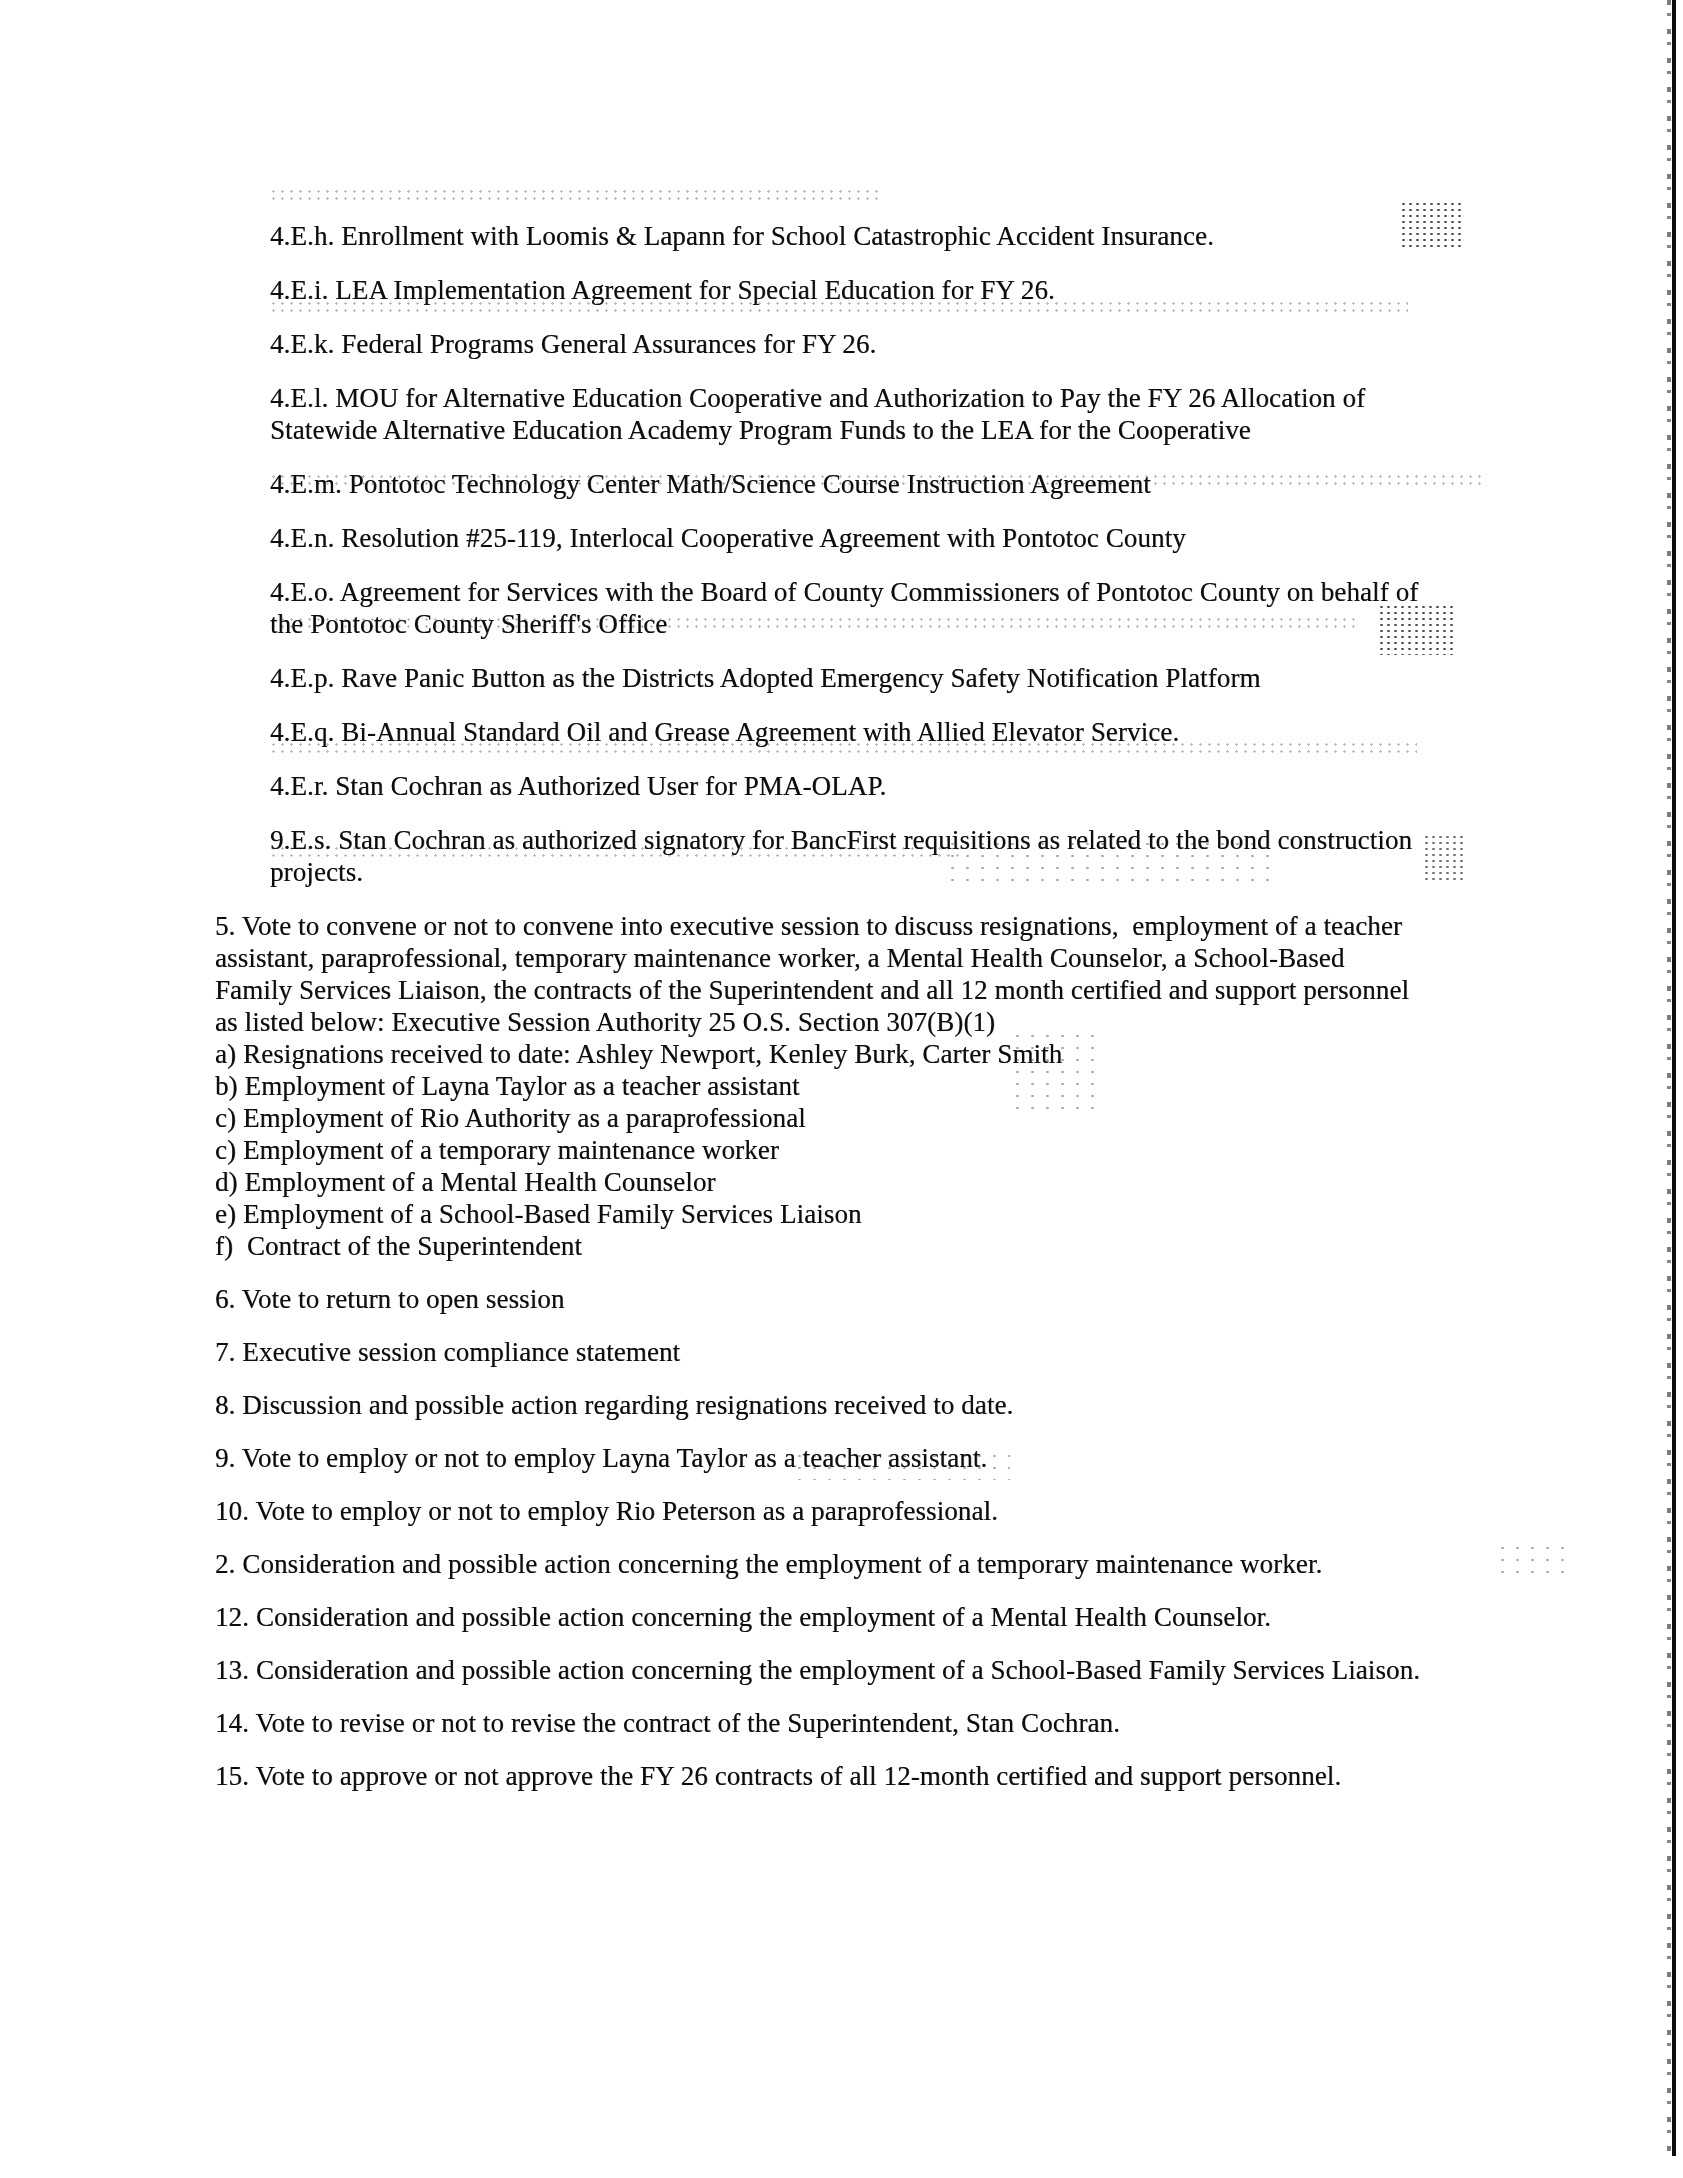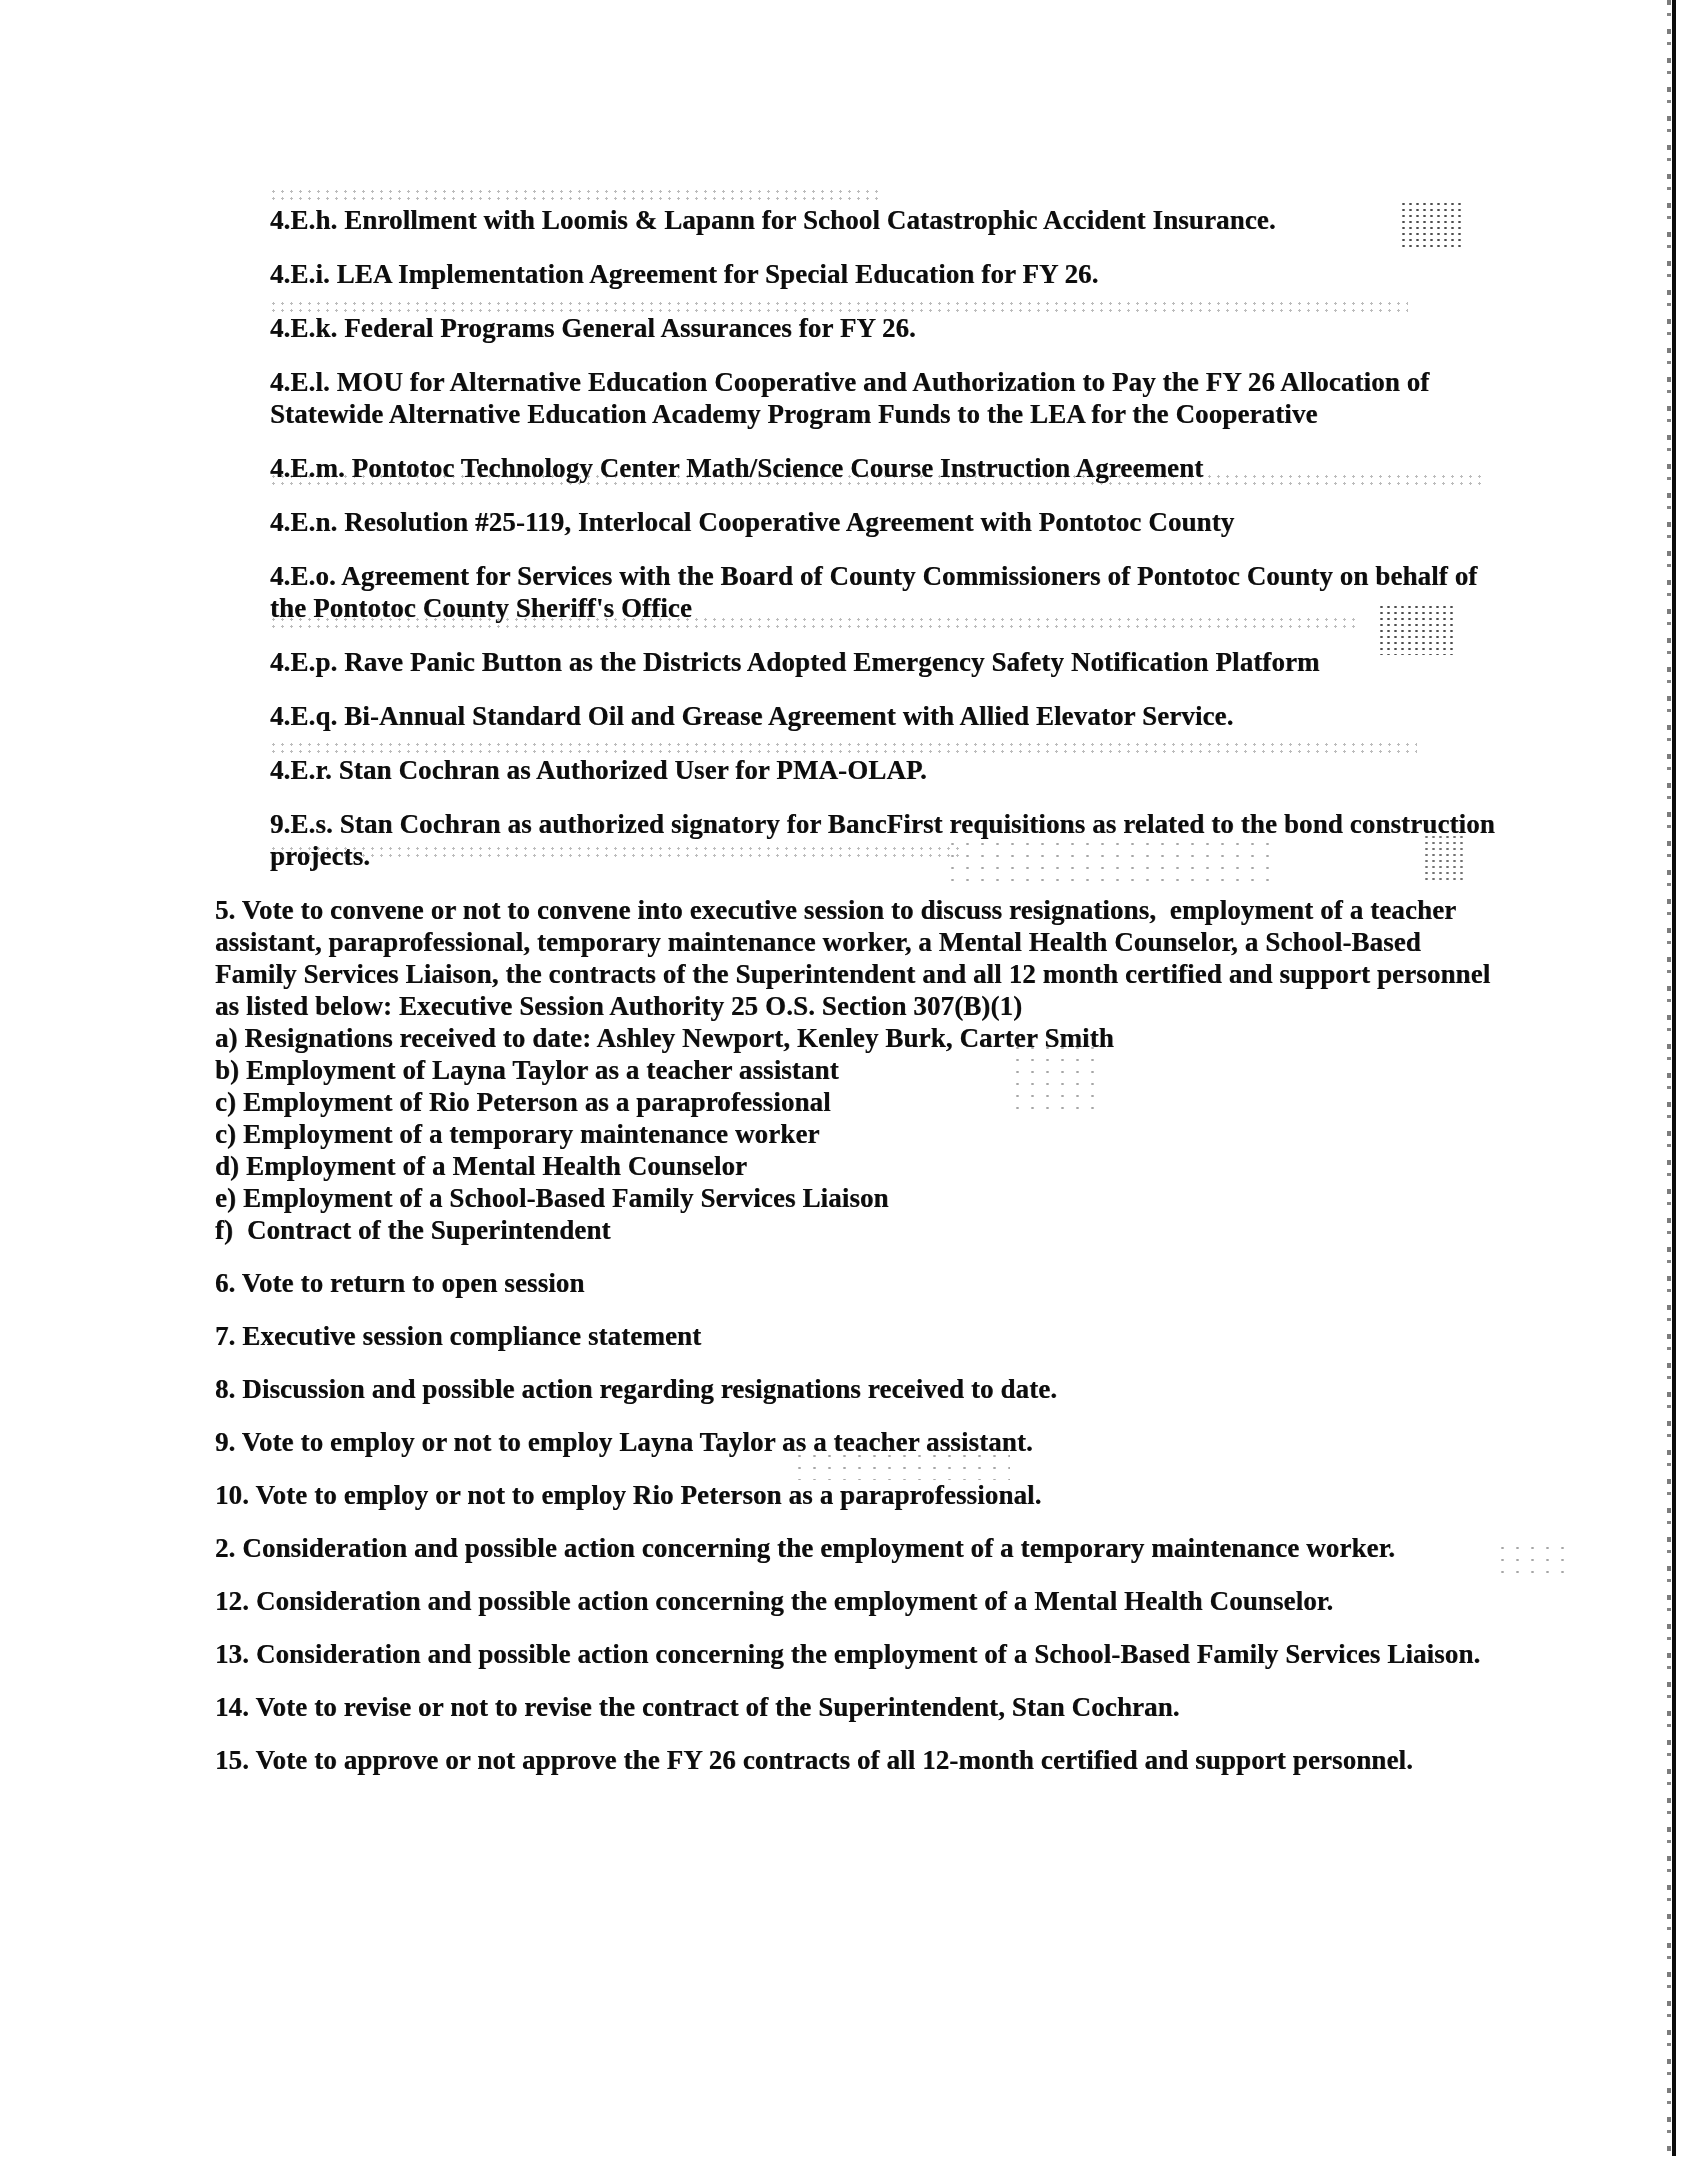--- a/index.html
+++ b/index.html
@@ -11,21 +11,21 @@
     overflow:hidden;
     font-family:"Liberation Serif","DejaVu Serif",serif;
     color:#0d0d0d;
   }
   .content{
     position:absolute;
     left:215px;
     top:204px;
     width:1327px;
   }
-  .para{margin:0 0 21px 0;font-weight:bold;}
+  .para{margin:16px 0 21px 0;}
   .para.sub{margin-left:55px;margin-bottom:22px;}
   .line{
     white-space:pre;
     font-size:27px;
     line-height:32px;
     text-shadow:0.4px 0.4px 0.6px rgba(20,20,20,0.55);
     letter-spacing:0.1px;
   }
   
   .scan-edge{
@@ -108,21 +108,21 @@
       <div class="line">projects.</div>
     </div>
 
     <div class="para np">
       <div class="line">5. Vote to convene or not to convene into executive session to discuss resignations,  employment of a teacher</div>
       <div class="line">assistant, paraprofessional, temporary maintenance worker, a Mental Health Counselor, a School-Based</div>
       <div class="line">Family Services Liaison, the contracts of the Superintendent and all 12 month certified and support personnel</div>
       <div class="line">as listed below: Executive Session Authority 25 O.S. Section 307(B)(1)</div>
       <div class="line">a) Resignations received to date: Ashley Newport, Kenley Burk, Carter Smith</div>
       <div class="line">b) Employment of Layna Taylor as a teacher assistant</div>
-      <div class="line">c) Employment of Rio Peterson as a paraprofessional</div>
+      <div class="line">c) Employment of Rio Authority as a paraprofessional</div>
       <div class="line">c) Employment of a temporary maintenance worker</div>
       <div class="line">d) Employment of a Mental Health Counselor</div>
       <div class="line">e) Employment of a School-Based Family Services Liaison</div>
       <div class="line">f)  Contract of the Superintendent</div>
     </div>
 
     <div class="para np">
       <div class="line">6. Vote to return to open session</div>
     </div>
 

